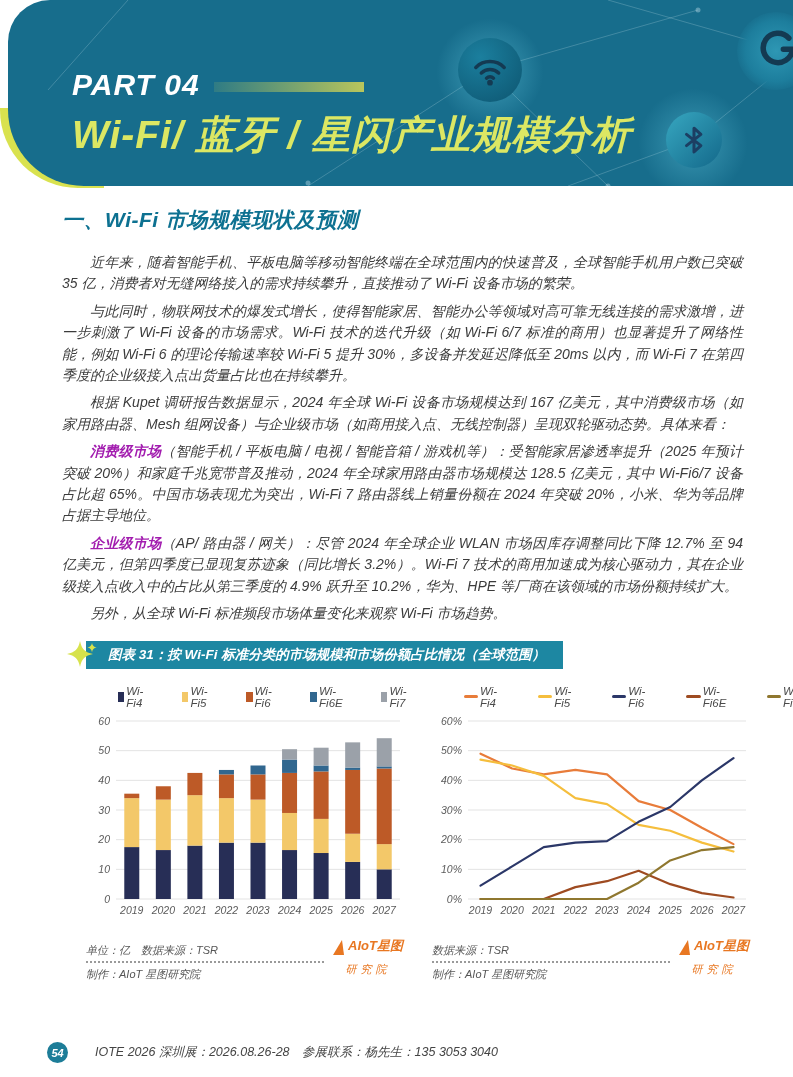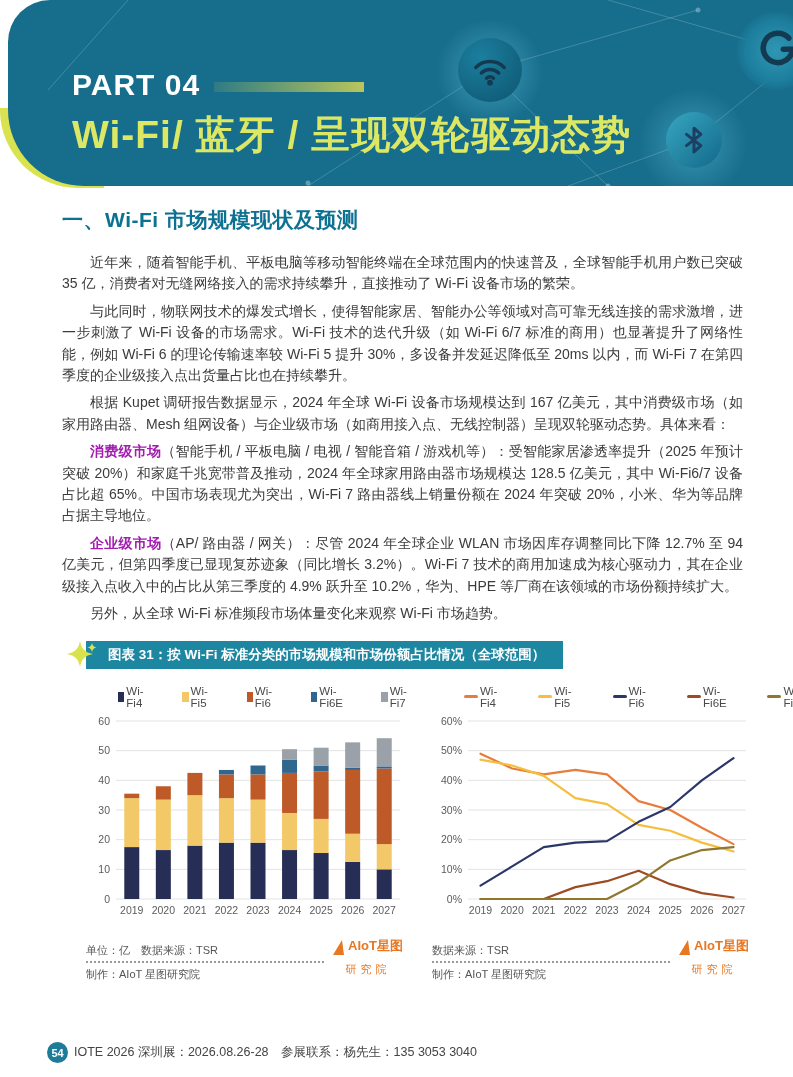--- a/index.html
+++ b/index.html
@@ -1,17 +1,17 @@
 <!DOCTYPE html>
 <html><head>
 <meta charset="utf-8">
 <style>
   html,body{margin:0;padding:0;background:#ffffff;}
   .page{position:relative;width:793px;height:1077px;background:#fff;overflow:hidden;
-        font-family:"Liberation Sans","DejaVu Sans",sans-serif;color:#3b3b3b;}
+        font-family:"Liberation Sans","DejaVu Sans",sans-serif;color:#3b3b3b;font-style:italic;}
 
   
   .leaf{position:absolute;left:0;top:108px;width:104px;height:80px;background:#d9e24f;
         border-radius:0 0 0 78px;}
   .banner{position:absolute;left:8px;right:0;top:0;height:186px;background:#176d8c;
           border-radius:42px 0 0 76px;overflow:hidden;z-index:2;}
   .net{position:absolute;left:0;top:0;}
   .part-row{position:absolute;left:64px;top:68px;display:flex;align-items:center;gap:14px;}
   .part{color:#ffffff;font-size:30px;font-weight:800;letter-spacing:1px;}
   .part-bar{display:inline-block;width:150px;height:10px;margin-top:4px;
@@ -53,21 +53,21 @@
   .sw-box{display:inline-block;width:10px;height:10px;}
   .sw-line{display:inline-block;width:20px;height:3px;border-radius:2px;}
   .src{position:relative;margin-top:18px;font-size:11px;color:#555;}
   .src .line1{border-bottom:2px dotted #9a9a9a;padding-bottom:3px;margin-right:84px;}
   .src .line2{padding-top:4px;}
   .logo{position:absolute;right:0;top:-6px;width:80px;text-align:center;color:#e87722;}
   .logo .l1{font-size:13px;font-weight:800;display:flex;align-items:flex-end;justify-content:center;gap:2px;}
   .logo .l2{font-size:11px;letter-spacing:4px;margin-top:7px;}
 
   
-  .footer{position:absolute;left:47px;bottom:14px;display:flex;align-items:center;gap:6px;
+  .footer{position:absolute;left:47px;bottom:14px;display:flex;align-items:center;gap:27px;
           font-size:12.5px;color:#444;}
   .pagenum{display:inline-flex;align-items:center;justify-content:center;width:21px;height:21px;
            border-radius:50%;background:#1d7d98;color:#fff;font-size:11px;font-weight:700;}
 </style>
 </head>
 <body>
 
 <div class="page">
 
   <div class="leaf"></div>
@@ -112,21 +112,21 @@
     <div class="corner-badge">
       <svg width="44" height="44" viewBox="0 0 24 24">
         <path d="M19,5 a8,8 0 1 0 2,6 l-5,0" stroke="#143a52" stroke-width="3" fill="none" stroke-linecap="round"></path>
       </svg>
     </div>
 
     <div class="part-row">
       <span class="part">PART 04</span>
       <span class="part-bar"></span>
     </div>
-    <div class="big-title">Wi-Fi/ 蓝牙 / 呈现双轮驱动态势</div>
+    <div class="big-title">Wi-Fi/ 蓝牙 / 星闪产业规模分析</div>
   </div>
 
   <div class="content">
     <h2 class="section">一、Wi-Fi 市场规模现状及预测</h2>
 
     <div id="paragraphs">
         <p>近年来，随着智能手机、平板电脑等移动智能终端在全球范围内的快速普及，全球智能手机用户数已突破 35 亿，消费者对无缝网络接入的需求持续攀升，直接推动了 Wi-Fi 设备市场的繁荣。</p>
         <p>与此同时，物联网技术的爆发式增长，使得智能家居、智能办公等领域对高可靠无线连接的需求激增，进一步刺激了 Wi-Fi 设备的市场需求。Wi-Fi 技术的迭代升级（如 Wi-Fi 6/7 标准的商用）也显著提升了网络性能，例如 Wi-Fi 6 的理论传输速率较 Wi-Fi 5 提升 30%，多设备并发延迟降低至 20ms 以内，而 Wi-Fi 7 在第四季度的企业级接入点出货量占比也在持续攀升。</p>
         <p>根据 Kupet 调研报告数据显示，2024 年全球 Wi-Fi 设备市场规模达到 167 亿美元，其中消费级市场（如家用路由器、Mesh 组网设备）与企业级市场（如商用接入点、无线控制器）呈现双轮驱动态势。具体来看：</p>
         <p><b>消费级市场</b>（智能手机 / 平板电脑 / 电视 / 智能音箱 / 游戏机等）：受智能家居渗透率提升（2025 年预计突破 20%）和家庭千兆宽带普及推动，2024 年全球家用路由器市场规模达 128.5 亿美元，其中 Wi-Fi6/7 设备占比超 65%。中国市场表现尤为突出，Wi-Fi 7 路由器线上销量份额在 2024 年突破 20%，小米、华为等品牌占据主导地位。</p>

